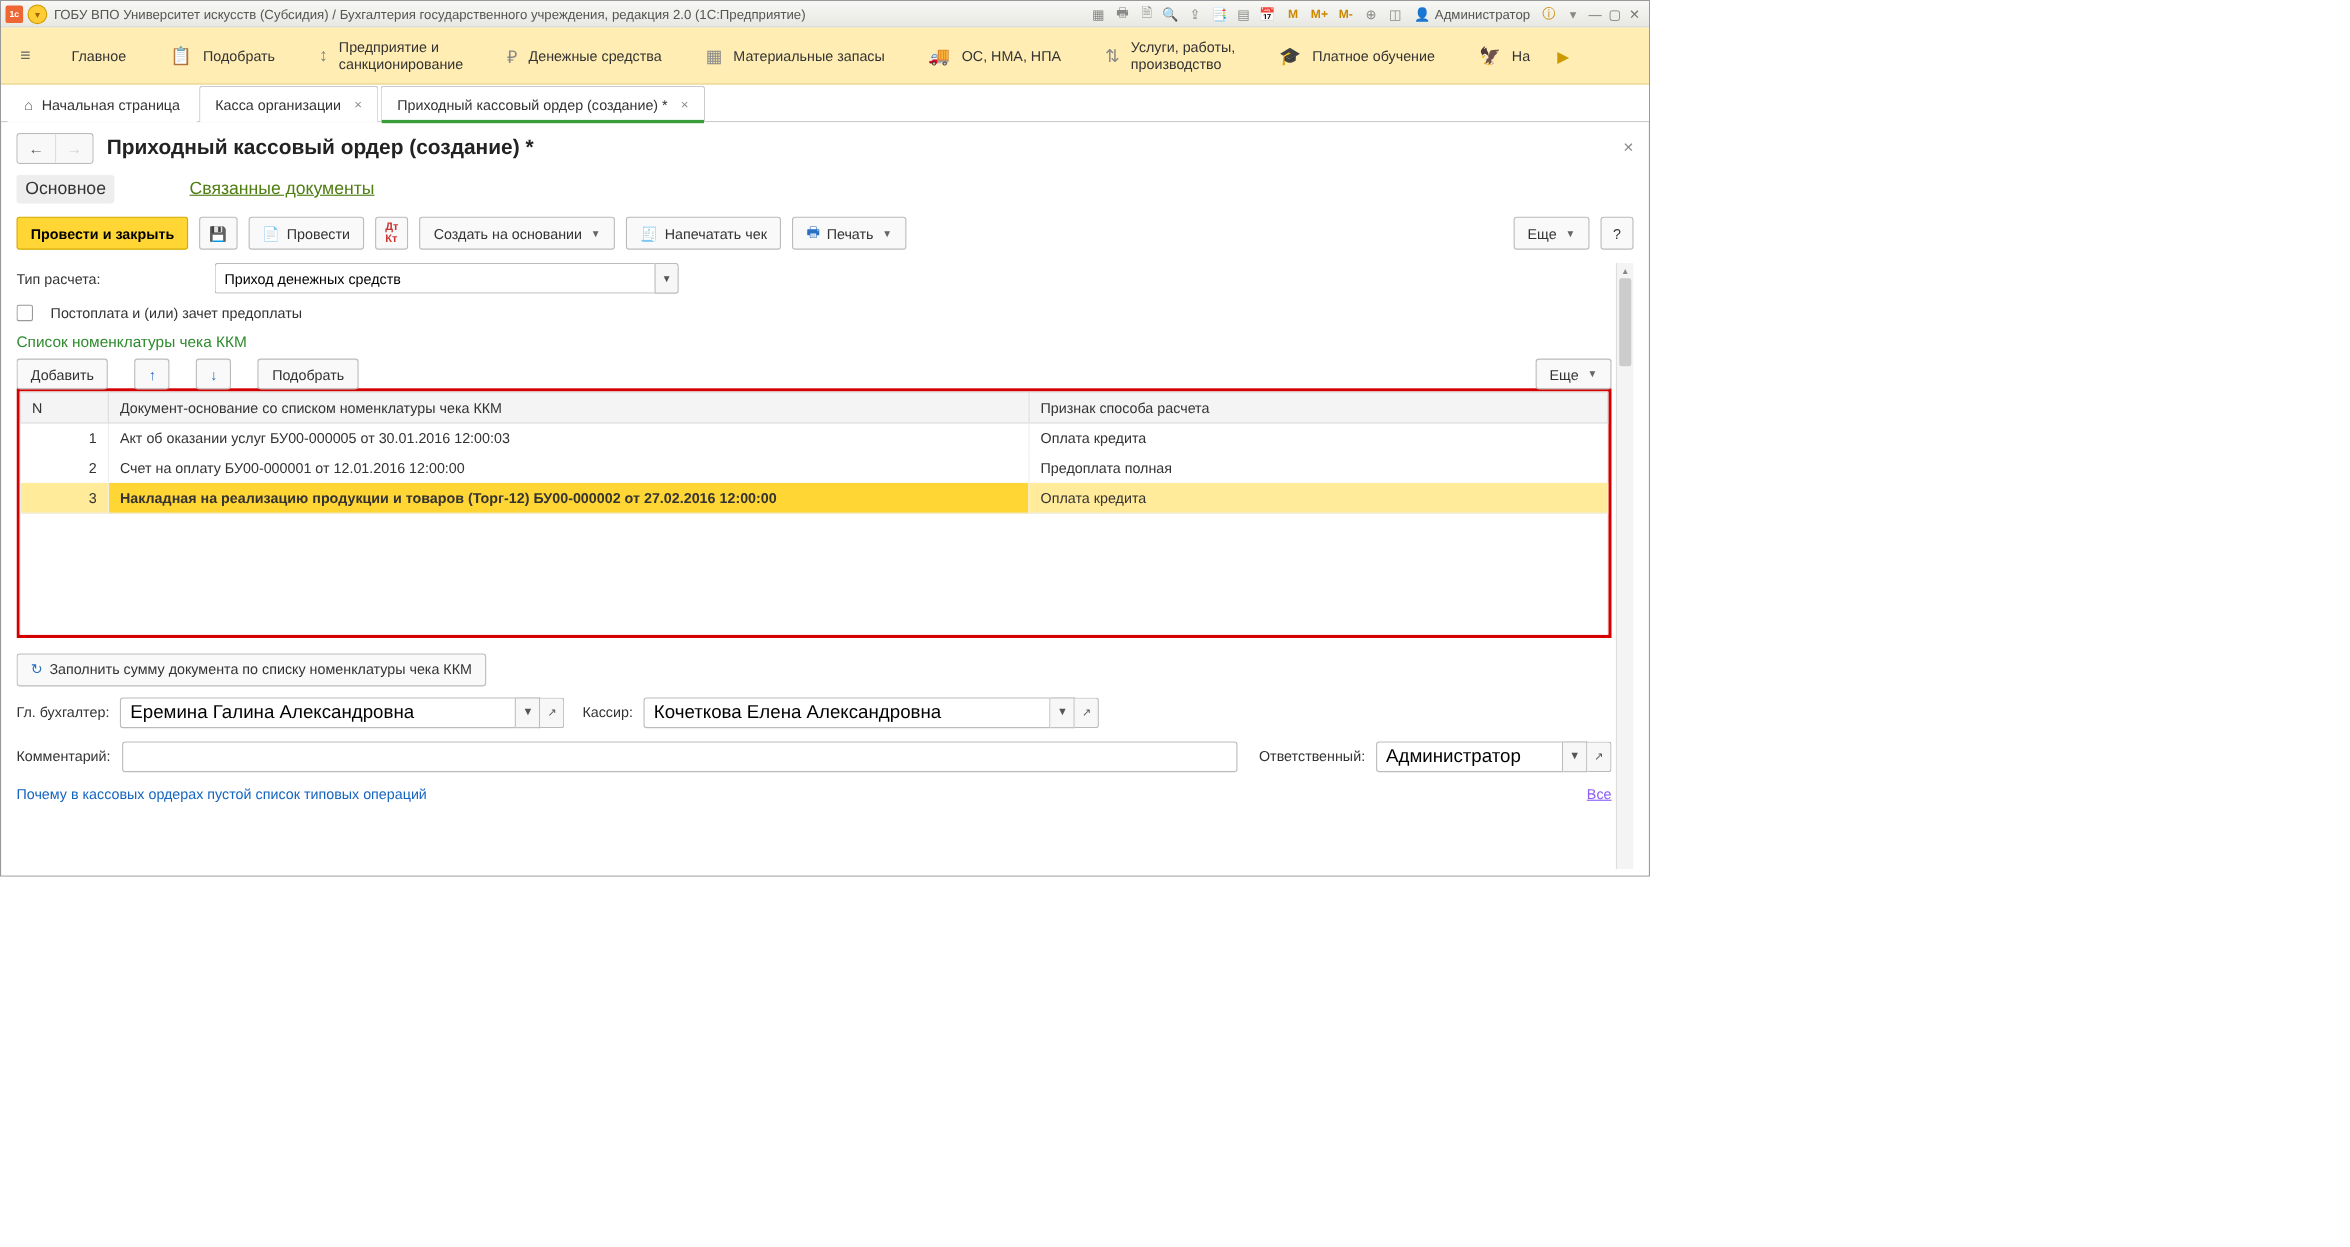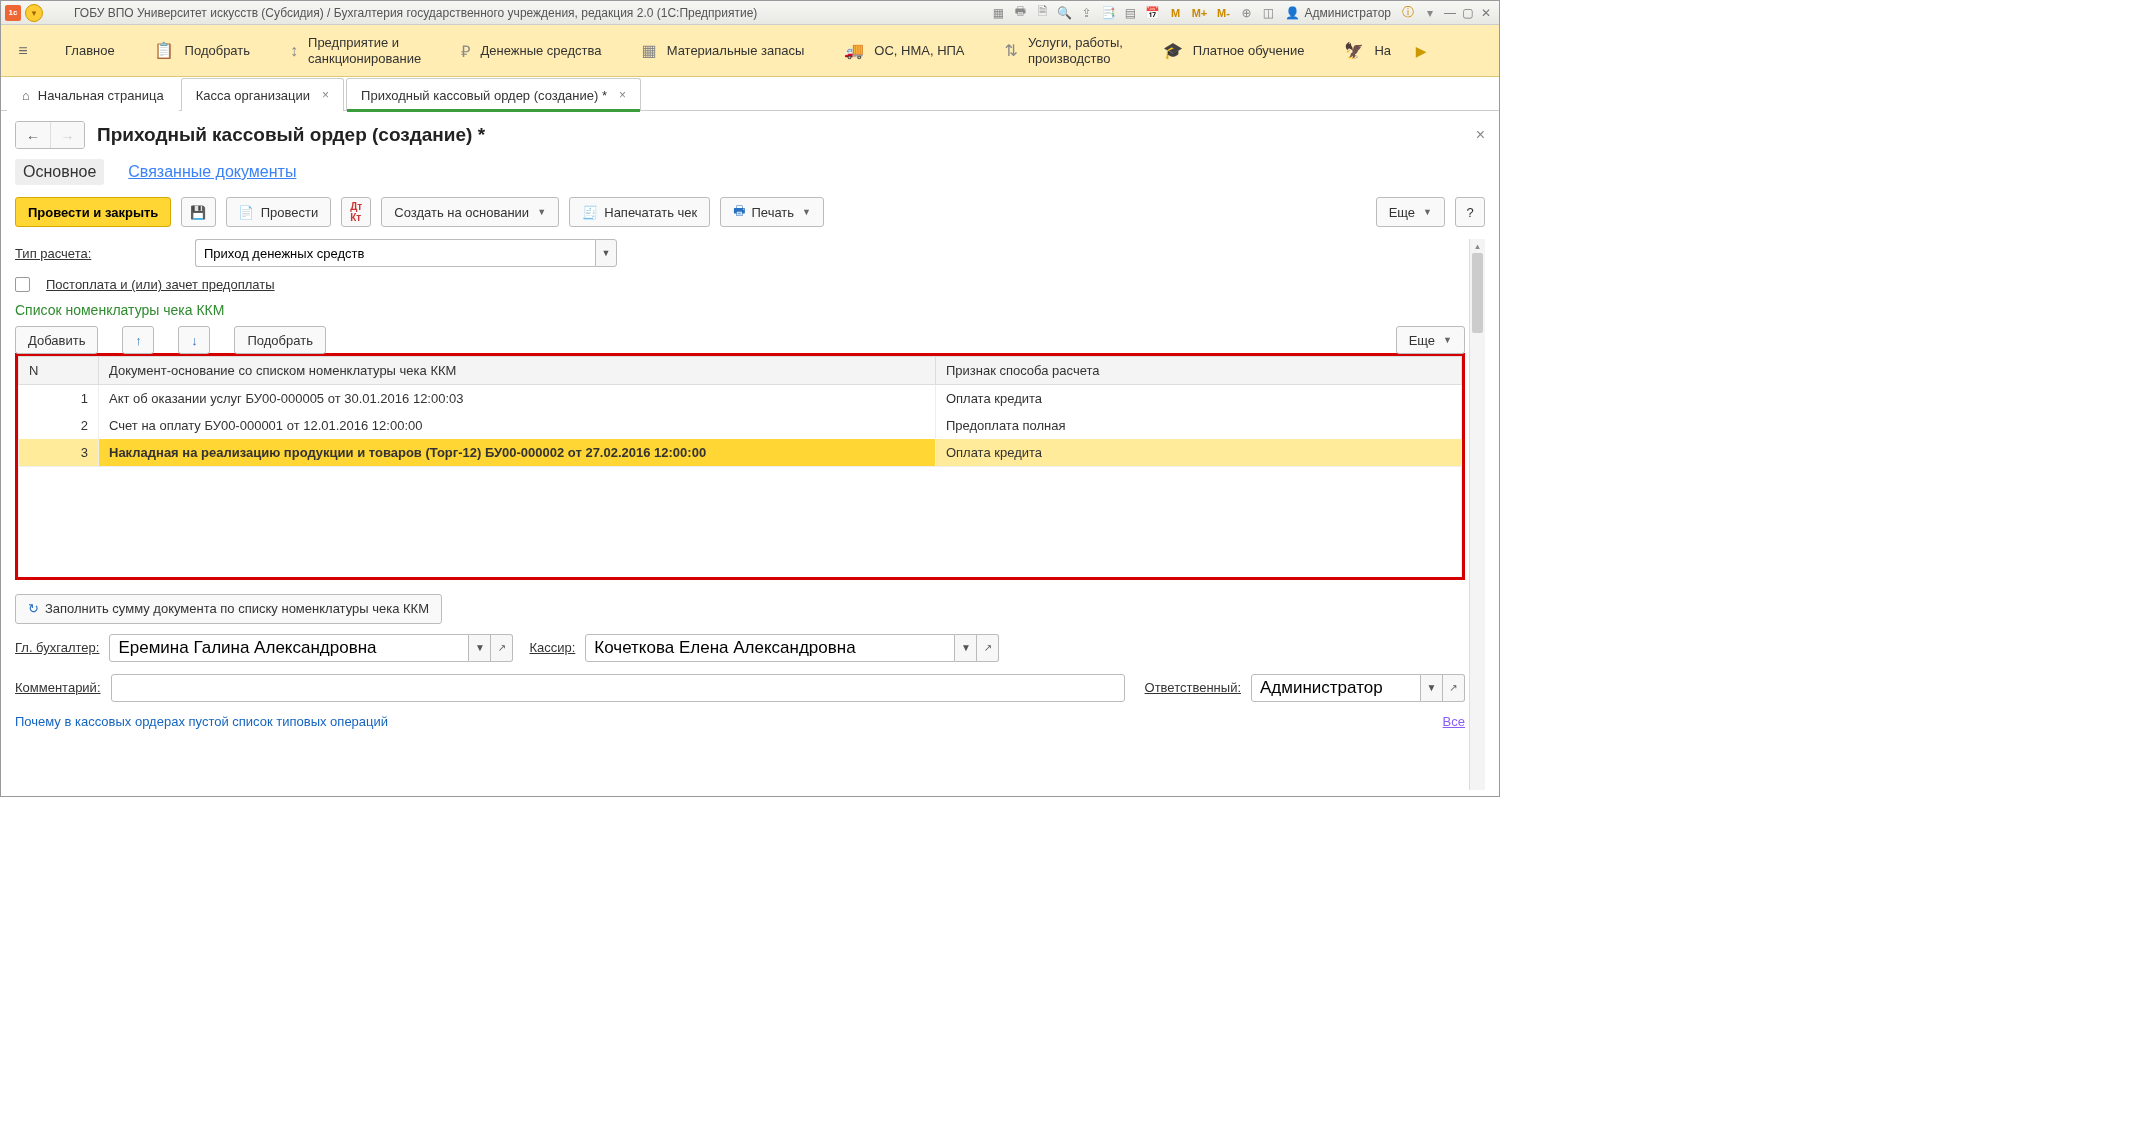--- a/index.html
+++ b/index.html
@@ -3,21 +3,21 @@
 <meta charset="utf-8">
 <style>
 * { box-sizing: border-box; margin: 0; padding: 0; font-family: Arial, sans-serif; }
 body { background: #fff; font-size: 13px; color: #333; overflow: hidden; }
 .app { width: 1500px; height: 797px; display: flex; flex-direction: column; border: 1px solid #999; }
 
 
 .titlebar { height: 24px; background: linear-gradient(#f7f7f5,#e8e8e3); display: flex; align-items: center; padding: 0 4px; border-bottom: 1px solid #ccc; font-size: 12px; }
 .titlebar .logo { width: 16px; height: 16px; background: #e63; border-radius: 2px; margin-right: 4px; display:flex;align-items:center;justify-content:center;color:#fff;font-size:8px;font-weight:bold;}
 .titlebar .dd { width: 18px; height: 18px; background: #ffcc33; border-radius: 50%; margin-right: 6px; border:1px solid #cc9900; display:flex;align-items:center;justify-content:center;font-size:9px;color:#996600;}
-.titlebar .title { flex: 0 0 auto; color: #555; margin-left: 25px; }
+.titlebar .title { flex: 0 0 auto; color: #555; }
 .titlebar .spacer { flex: 1; }
 .titlebar .tool { width: 20px; height: 18px; display: flex; align-items: center; justify-content: center; color: #888; font-size: 12px; cursor: pointer; margin: 0 1px; }
 .titlebar .tool.m { color:#cc8800; font-weight:bold; font-size:11px; width:22px;}
 .titlebar .user { display:flex; align-items:center; gap:4px; color:#555; margin: 0 6px; font-size:12px;}
 .titlebar .wbtn { width:18px; height:16px; display:flex;align-items:center;justify-content:center;color:#777;font-size:12px;cursor:pointer;}
 
 
 .mainnav { height: 52px; background: #ffedb3; display: flex; align-items: center; padding: 0 8px; border-bottom: 1px solid #e0c878; overflow:hidden; }
 .mainnav .burger { width: 28px; text-align:center; font-size:16px; color:#666; cursor:pointer; margin-right:8px;}
 .mainnav .item { display: flex; align-items: center; gap: 10px; padding: 0 20px; cursor: pointer; color: #333; font-size: 13px; white-space: nowrap; height: 52px;}
@@ -41,40 +41,40 @@
 .navbtns { display:flex; border:1px solid #bbb; border-radius:3px; overflow:hidden;}
 .navbtns .nb { width:34px; height:26px; display:flex; align-items:center; justify-content:center; background:#f8f8f8; cursor:pointer; color:#555; font-size:14px;}
 .navbtns .nb.disabled { color:#ccc; cursor:default;}
 .navbtns .nb + .nb { border-left:1px solid #ddd;}
 .pagetitle { font-size: 19px; font-weight: bold; color:#222; }
 .pagehead .closex { margin-left:auto; color:#888; font-size:16px; cursor:pointer;}
 
 .subnav { display:flex; gap:16px; margin-bottom:12px; font-size:16px;}
 .subnav .sl { padding:4px 8px; cursor:pointer;}
 .subnav .sl.active { background:#eee; border-radius:3px; color:#333;}
-.subnav .sl.link { color:#3b82f6; text-decoration:underline;}
+.subnav .sl.link { color:#4d7c0f; text-decoration:underline;margin-left:44px;}
 
 
 .toolbar { display:flex; align-items:center; gap:10px; margin-bottom:12px;}
 .btn { height:30px; padding:0 12px; border:1px solid #bbb; border-radius:3px; background:#f9f9f9; display:inline-flex; align-items:center; gap:6px; font-size:13px; color:#333; cursor:pointer;}
 .btn.primary { background:#ffd633; border-color:#d4a900; font-weight:bold; color:#000;}
 .btn.icon-only { padding:0 8px; }
 .btn .caret { font-size:9px; color:#666; margin-left:2px;}
 .toolbar .spacer { flex:1;}
 .btn.q { padding:0; width:30px; justify-content:center;}
 
 
 .formwrap { position:relative; flex:1; display:flex; overflow:hidden;}
 .formbody { flex:1; overflow:hidden; padding-right:4px;}
 .vscroll { width:16px; background:#f4f4f4; border-left:1px solid #ddd; position:relative;}
 .vscroll .thumb-up { position:absolute; top:0; left:0; right:0; height:14px; display:flex;align-items:center;justify-content:center;color:#888;font-size:9px;}
 .vscroll .thumb { position:absolute; top:14px; left:2px; right:2px; height:80px; background:#ccc; border-radius:2px;}
 
 .row { display:flex; align-items:center; gap:10px; margin-bottom:10px;}
-.label13 { font-size:13px; color:#333;text-decoration:underline;}
+.label13 { font-size:13px; color:#333;}
 .select-field { display:flex; align-items:stretch; height:28px;}
 .select-field input { border:1px solid #bbb; border-right:none; padding:0 8px; font-size:13px; border-radius:3px 0 0 3px; outline:none; background:#fff;}
 .select-field .dd-btn { width:22px; border:1px solid #bbb; border-radius:0 3px 3px 0; background:#f7f7f7; display:flex; align-items:center;justify-content:center; font-size:9px; color:#555; cursor:pointer;}
 .chk { width:15px; height:15px; border:1px solid #999; border-radius:2px; background:#fff; display:inline-block; margin-right:6px; vertical-align:middle;}
 
 .section-title { color:#2e8b2e; font-size:14px; margin:6px 0 8px 0;}
 
 .tbl-toolbar { display:flex; align-items:center; gap:24px; margin-bottom:0;}
 .tbl-toolbar .btn { height:28px;}
 .tbl-toolbar .btn.icon-only { width:32px; padding:0; justify-content:center;}

